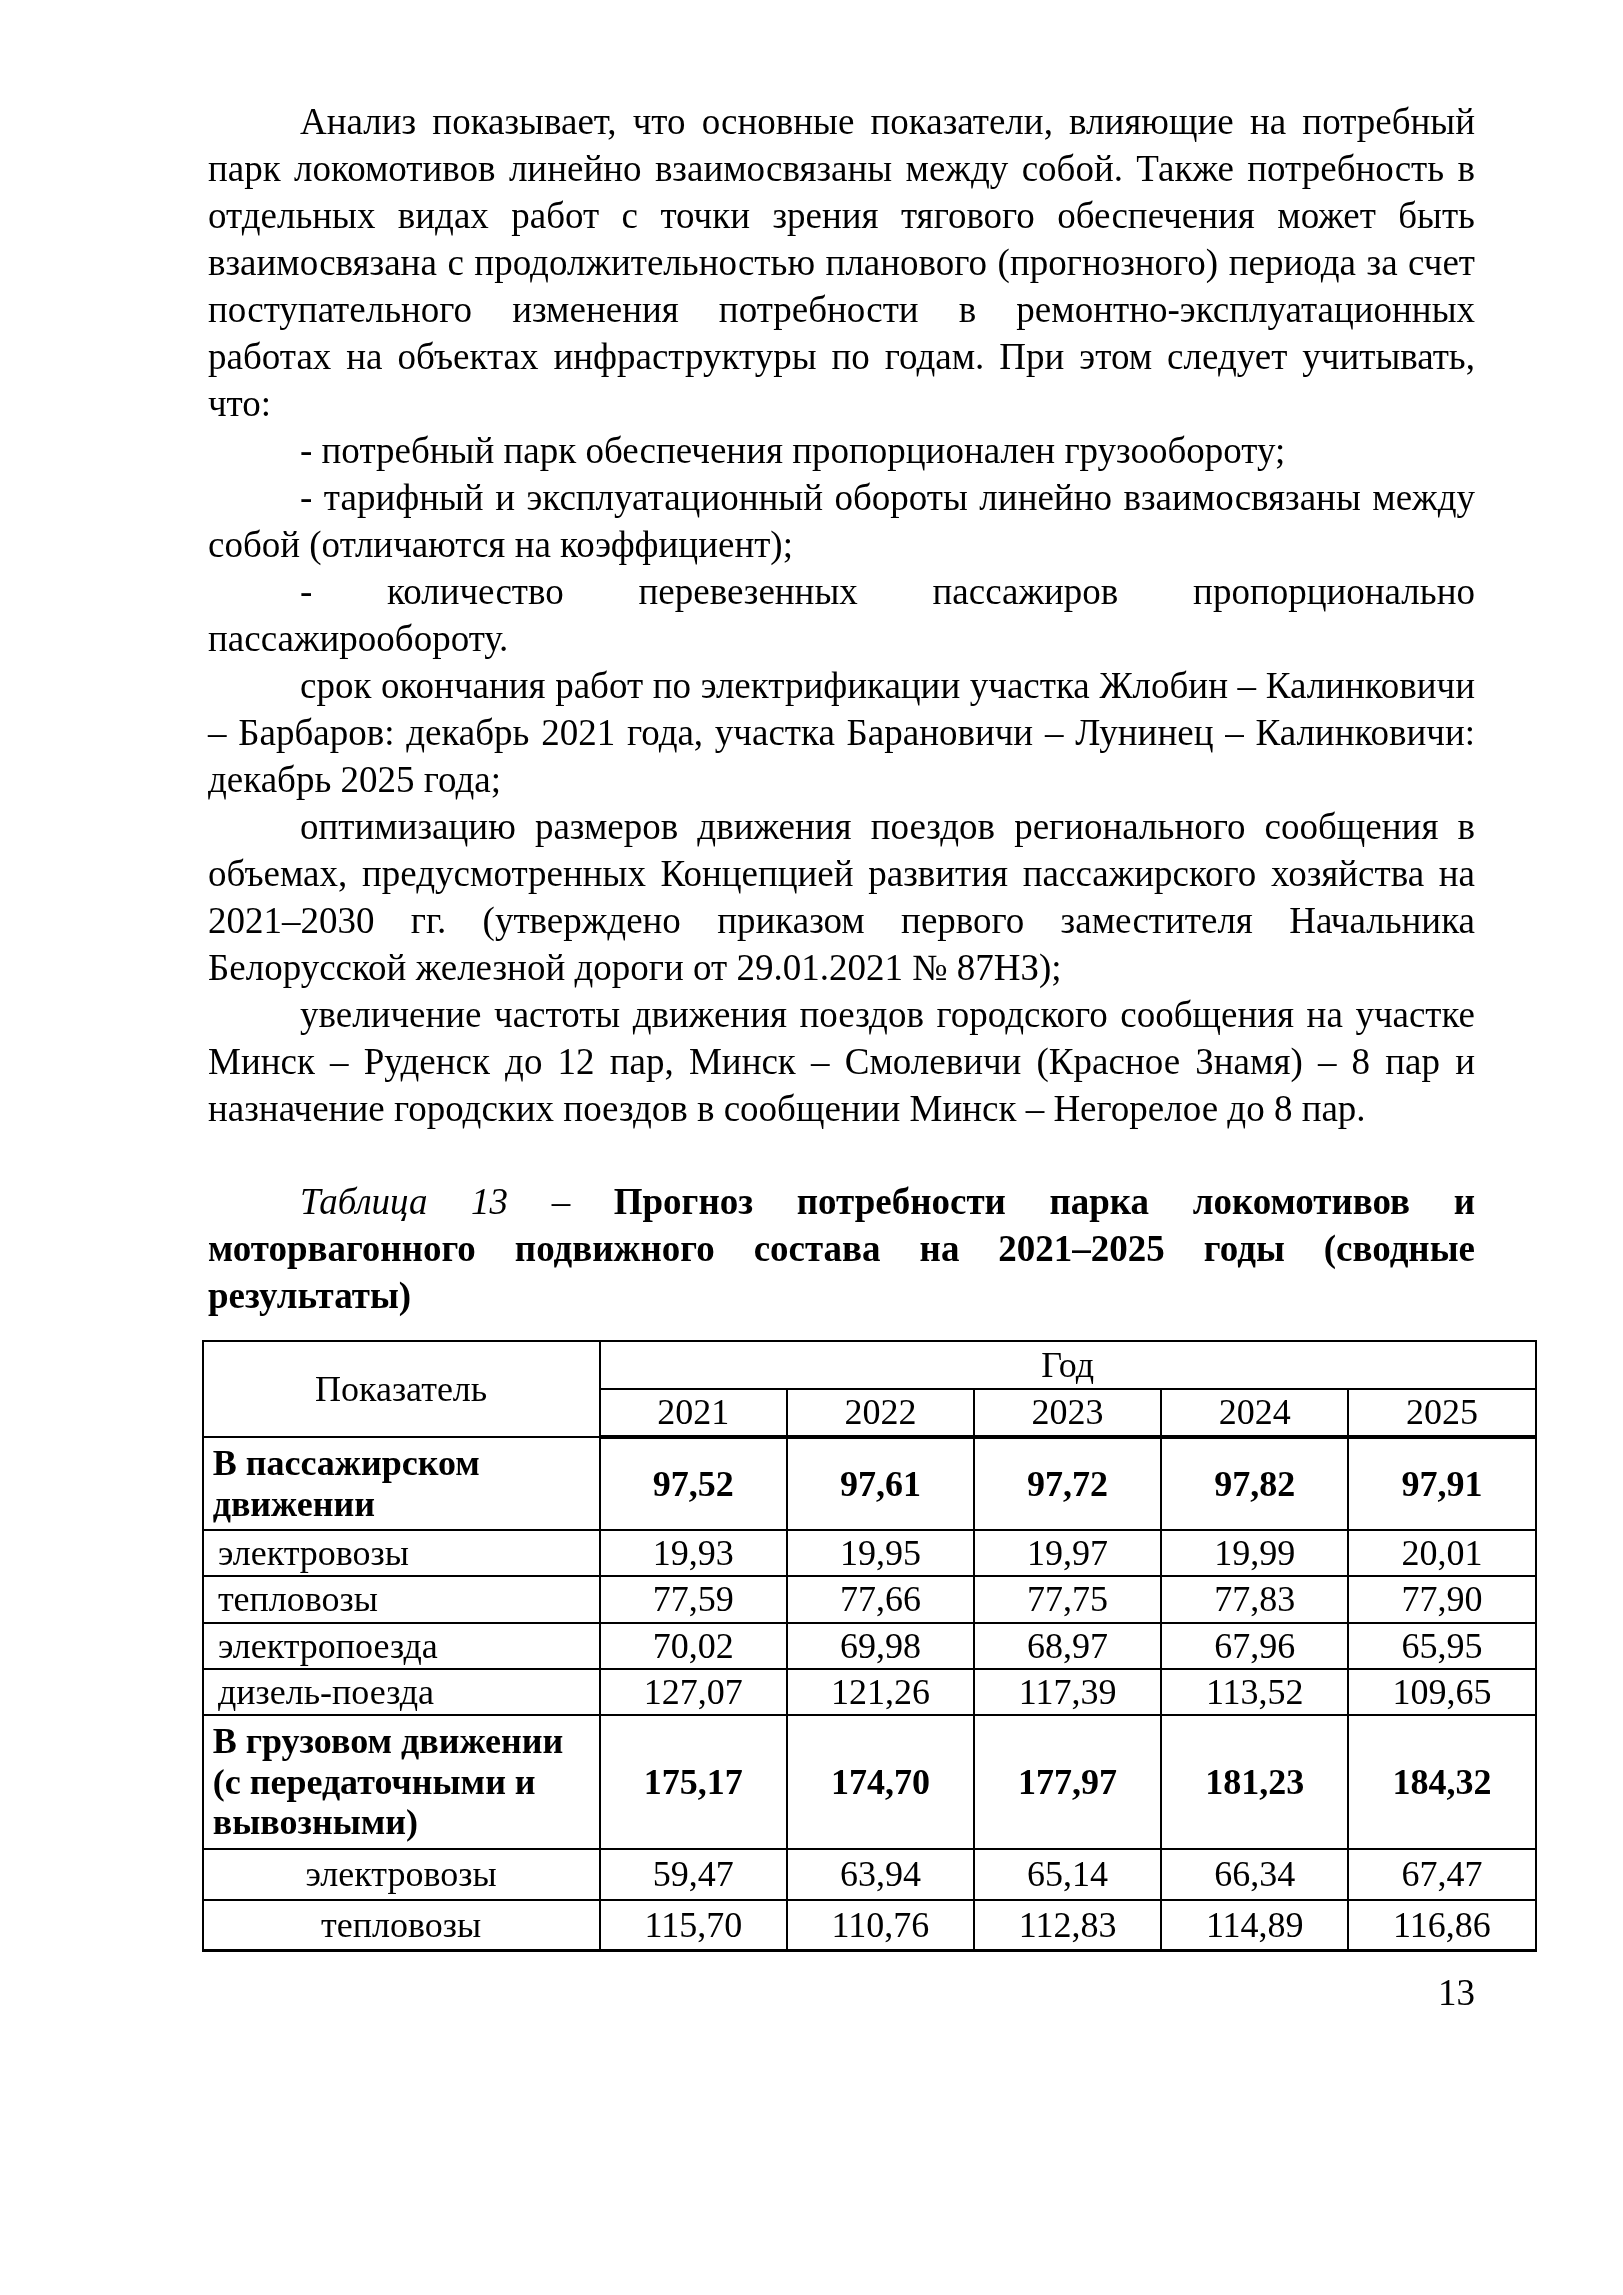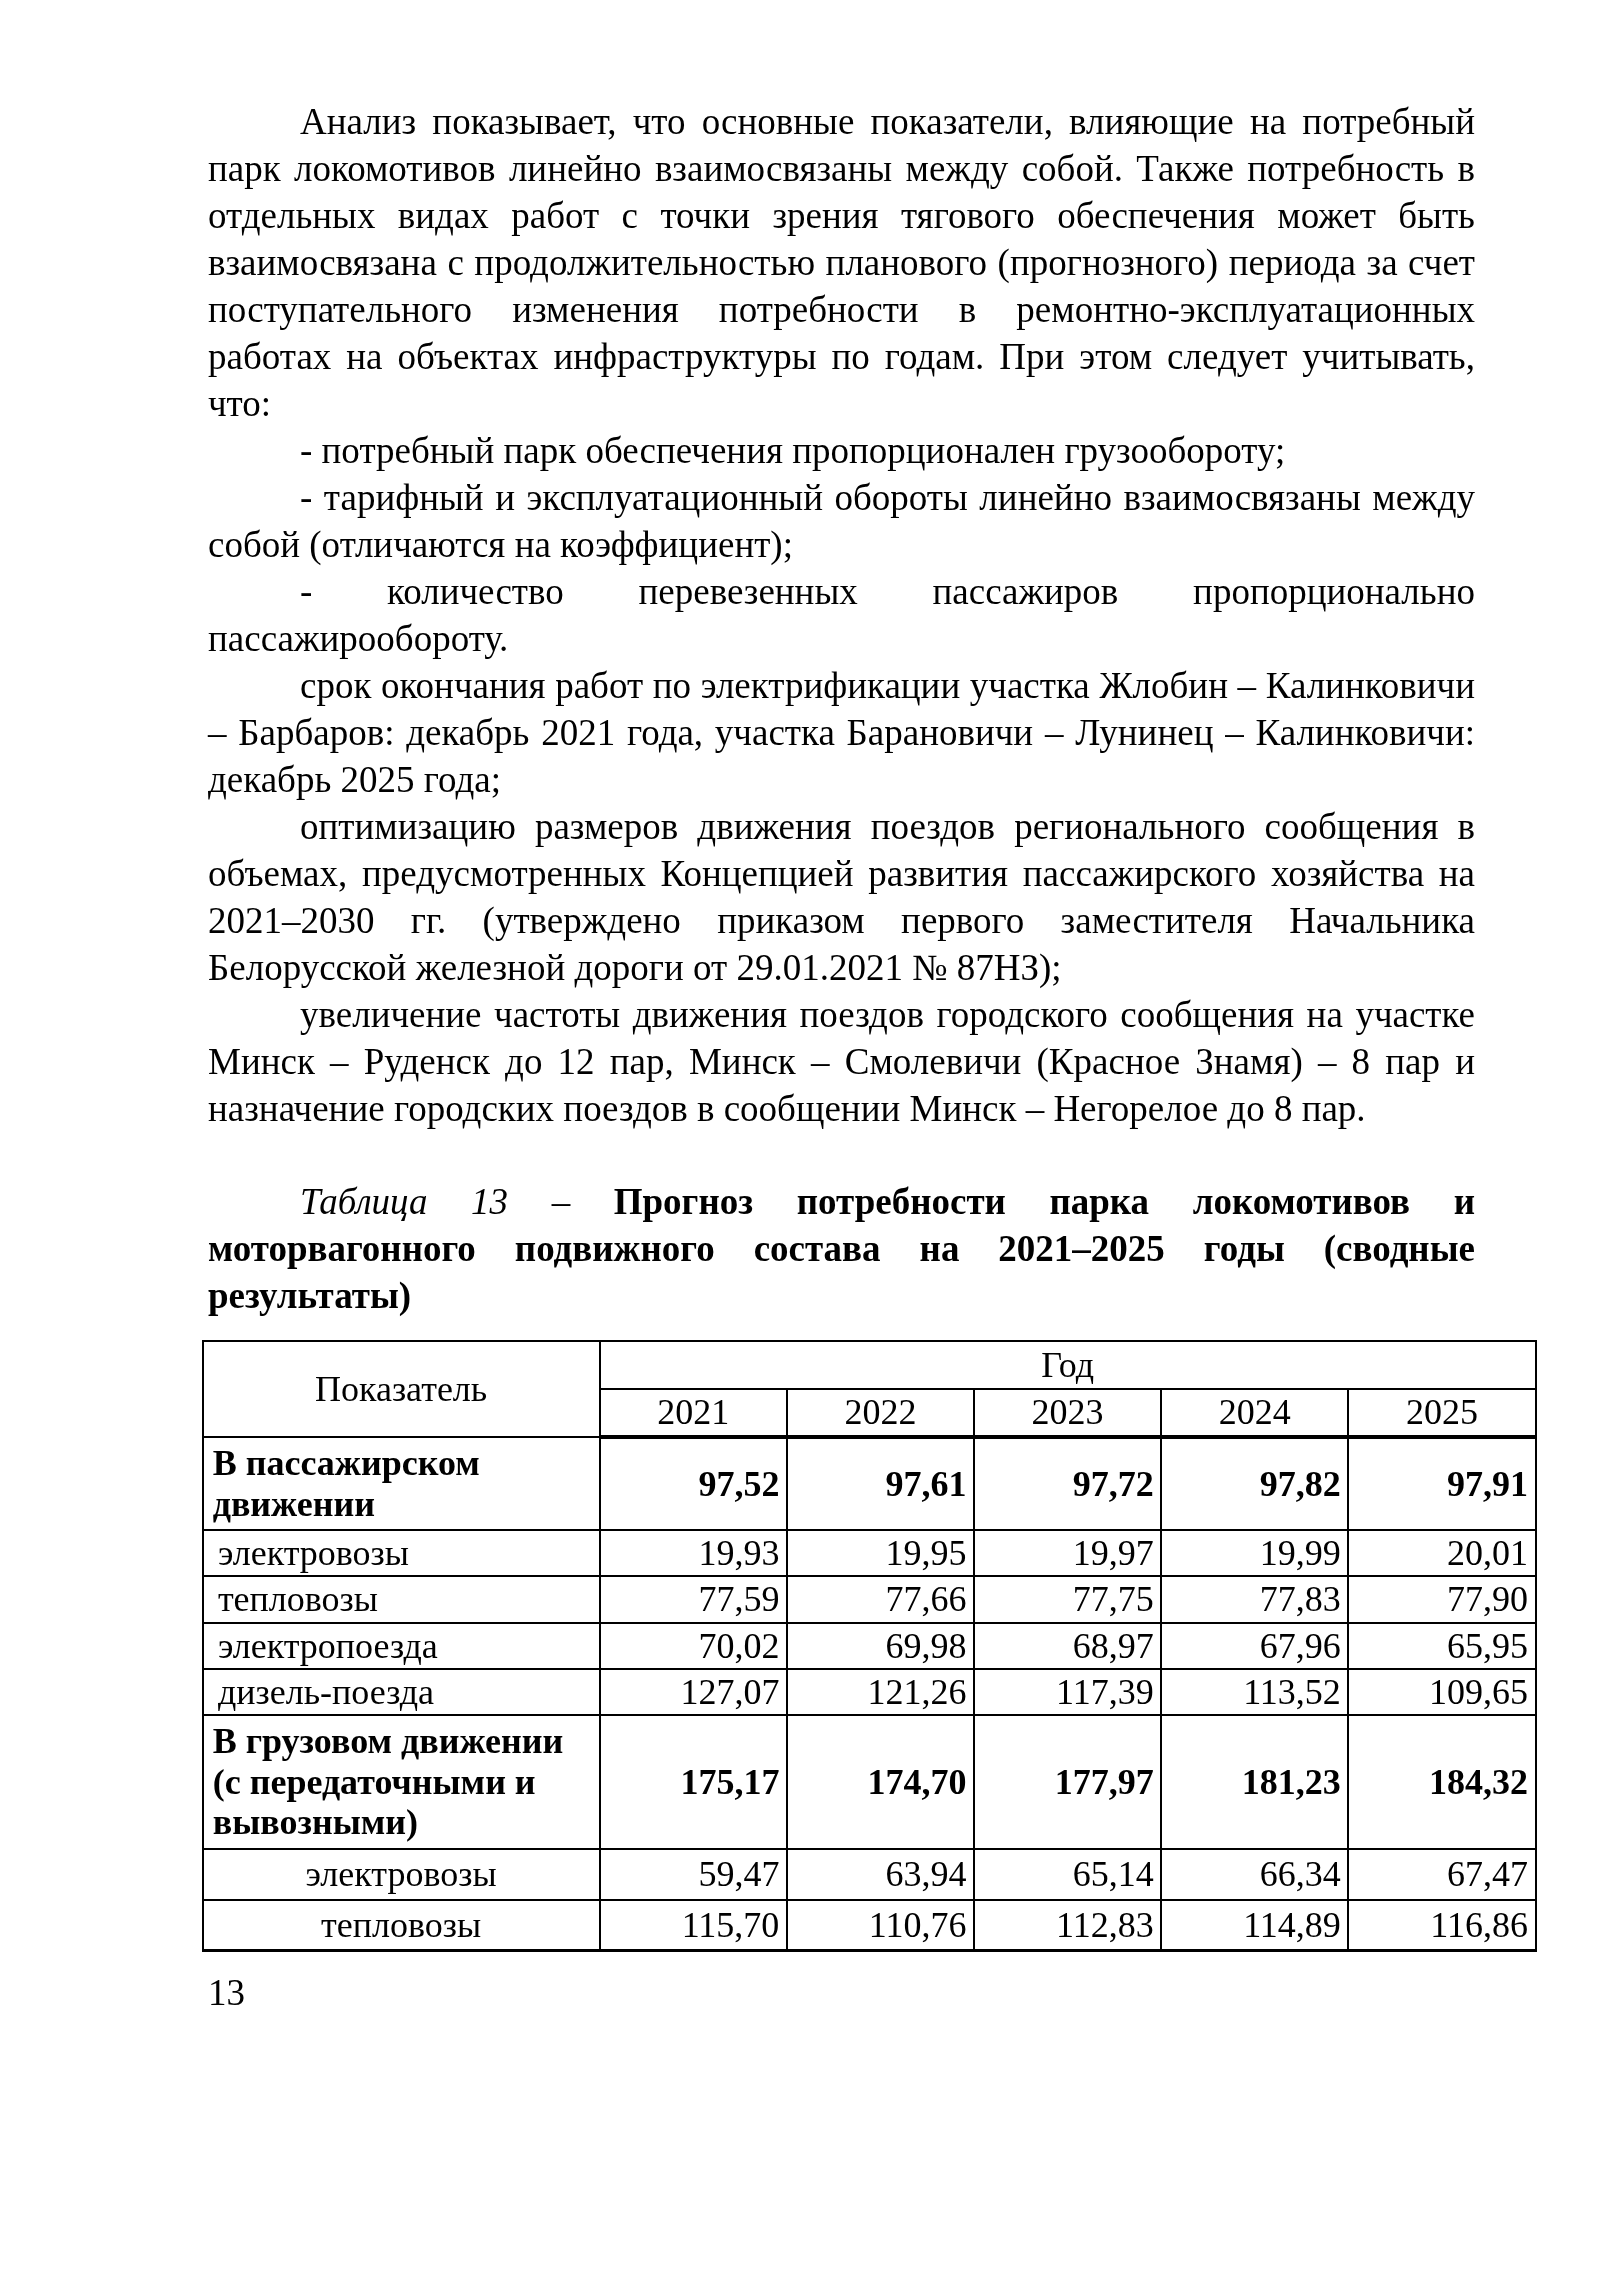--- a/index.html
+++ b/index.html
@@ -60,30 +60,30 @@
     text-align: center;
     padding: 2.6px 5.2px;
   }
   th.indicator-head { border-bottom-width: 4.6px; }
   tr.years-row th { border-bottom-width: 4.6px; height: 41px; }
   tr.year-group-row th.year-group { height: 37px; }
 
   tbody td { padding: 2px 6.5px; }
   td.label { text-align: left; padding-left: 14.4px; }
   td.label-center { text-align: center; }
-  td.num { text-align: right; }
+  td.num { text-align: center; }
   tr.section-row td { font-weight: bold; }
   tr.section-row td.label { padding-left: 9.2px; }
   tr.tall-row td { height: 51px; }
   tr.multi-row td { padding-top: 5.2px; padding-bottom: 5.2px; }
 
   .page-number {
     font-size: 37px;
     line-height: 47px;
-    text-align: left;
+    text-align: right;
     margin-top: 17px;
   }
 </style>
 </head>
 <body>
 
 <div class="page">
   <div class="content">
 
     <p class="body-text">Анализ показывает, что основные показатели, влияющие на потребный парк локомотивов линейно взаимосвязаны между собой. Также потребность в отдельных видах работ с точки зрения тягового обеспечения может быть взаимосвязана с продолжительностью планового (прогнозного) периода за счет поступательного изменения потребности в ремонтно-эксплуатационных работах на объектах инфраструктуры по годам. При этом следует учитывать, что:</p>

